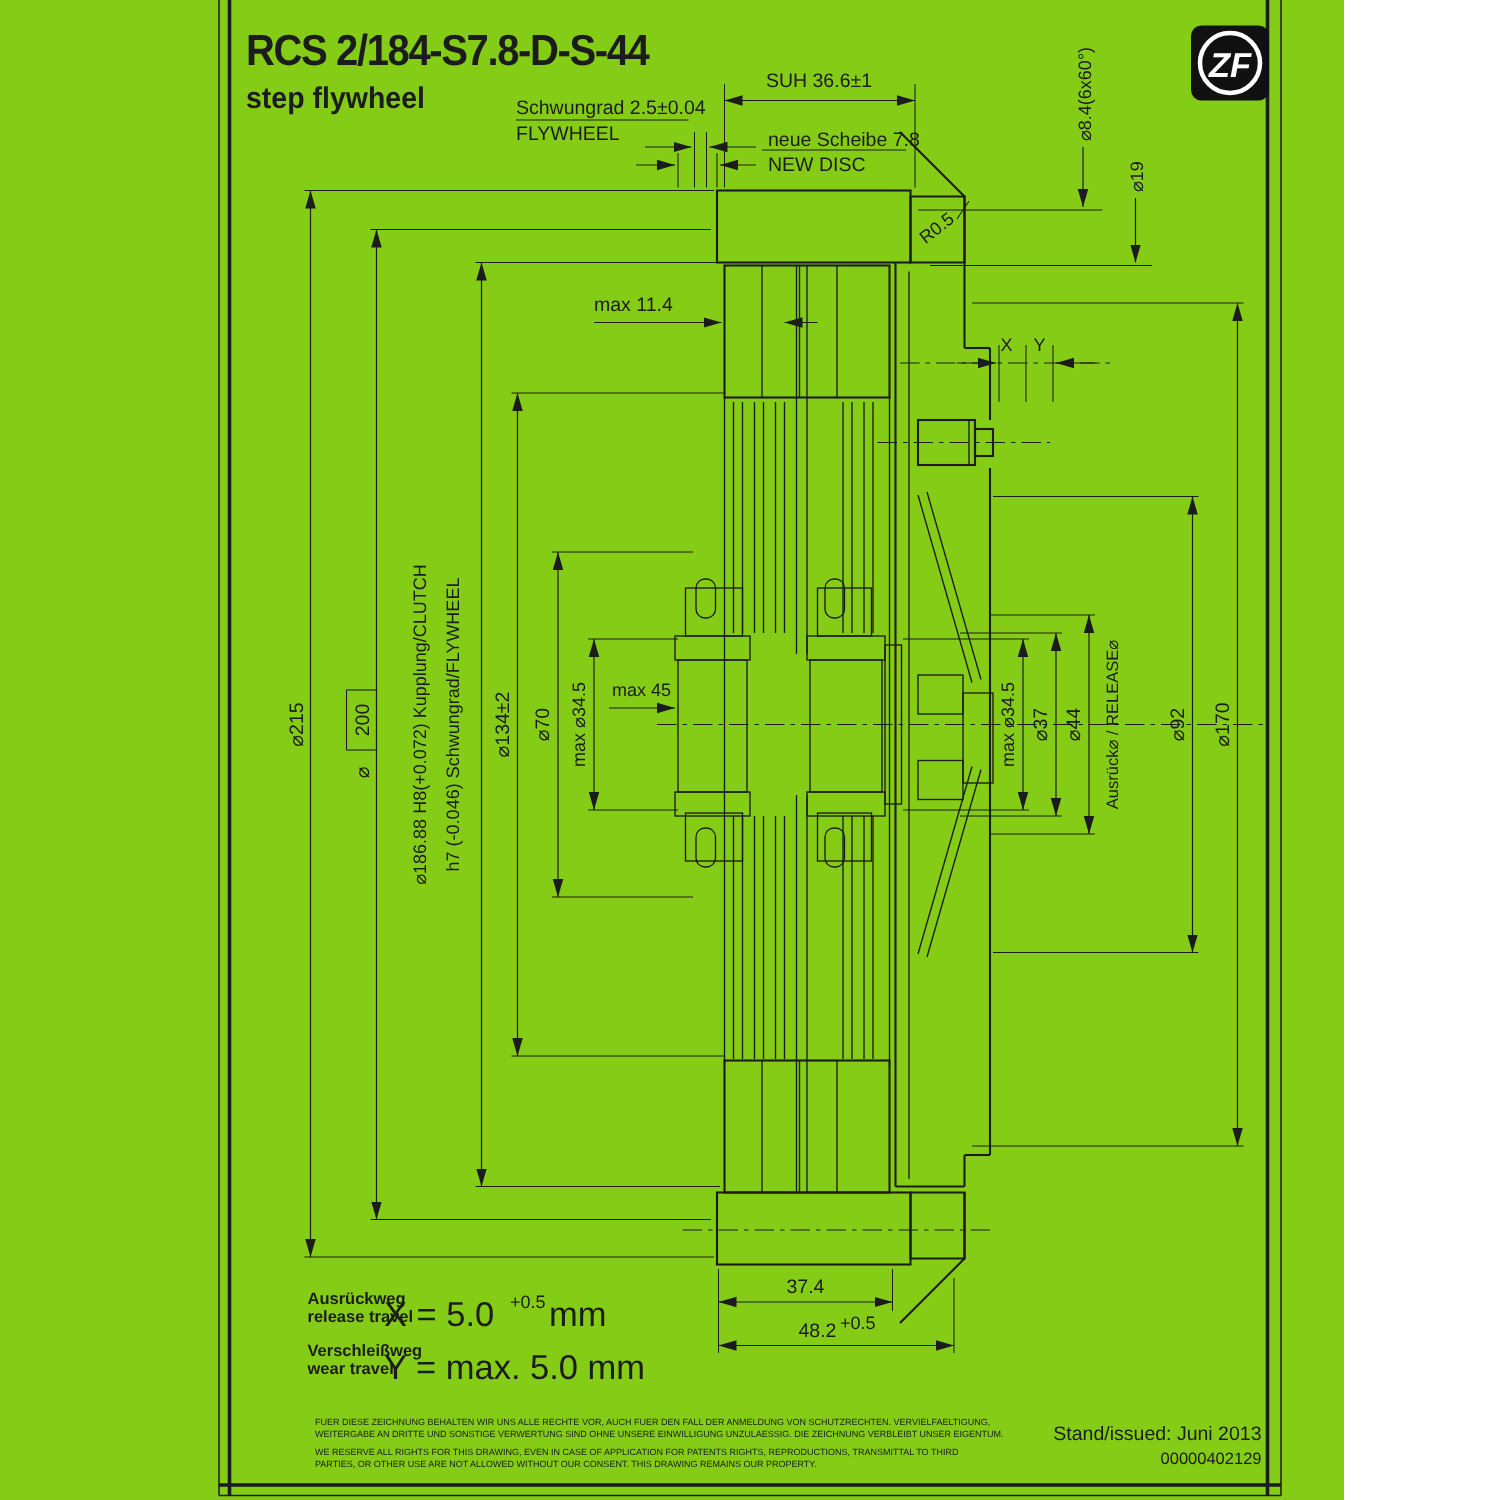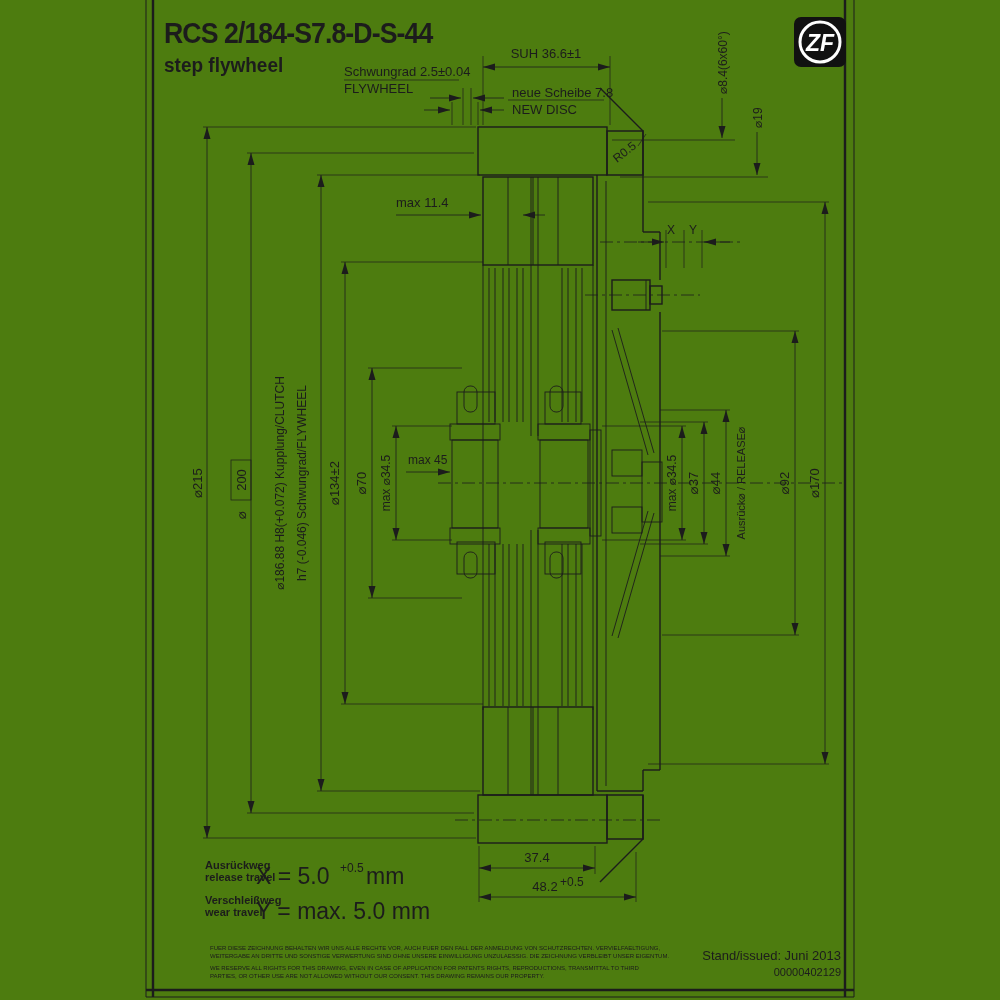--- a/index.html
+++ b/index.html
@@ -1,16 +1,16 @@
 <!DOCTYPE html>
 <html><head>
 <meta charset="utf-8">
 <style>
   html,body{margin:0;padding:0;background:#fff;}
-  .page{position:relative;width:1000px;height:1000px;background:#4d7c0f;overflow:hidden;}
+  .page{position:relative;width:896px;height:1000px;background:#84cc16;overflow:hidden;}
   svg{position:absolute;left:0;top:0;}
   text{font-family:"Liberation Sans","DejaVu Sans",sans-serif;fill:#1c1c1c;}
   .ln{stroke:#1c1c1c;fill:none;}
   .part{stroke-width:1.4;}
   .thin{stroke-width:0.9;}
   .dimln{stroke-width:0.8;}
   .ext{stroke-width:0.7;}
   .cl{stroke-width:0.8;stroke-dasharray:13 4 3 4;}
   .t-code{font-size:29px;font-weight:700;letter-spacing:-1px;}
   .t-sub{font-size:20px;font-weight:700;}

